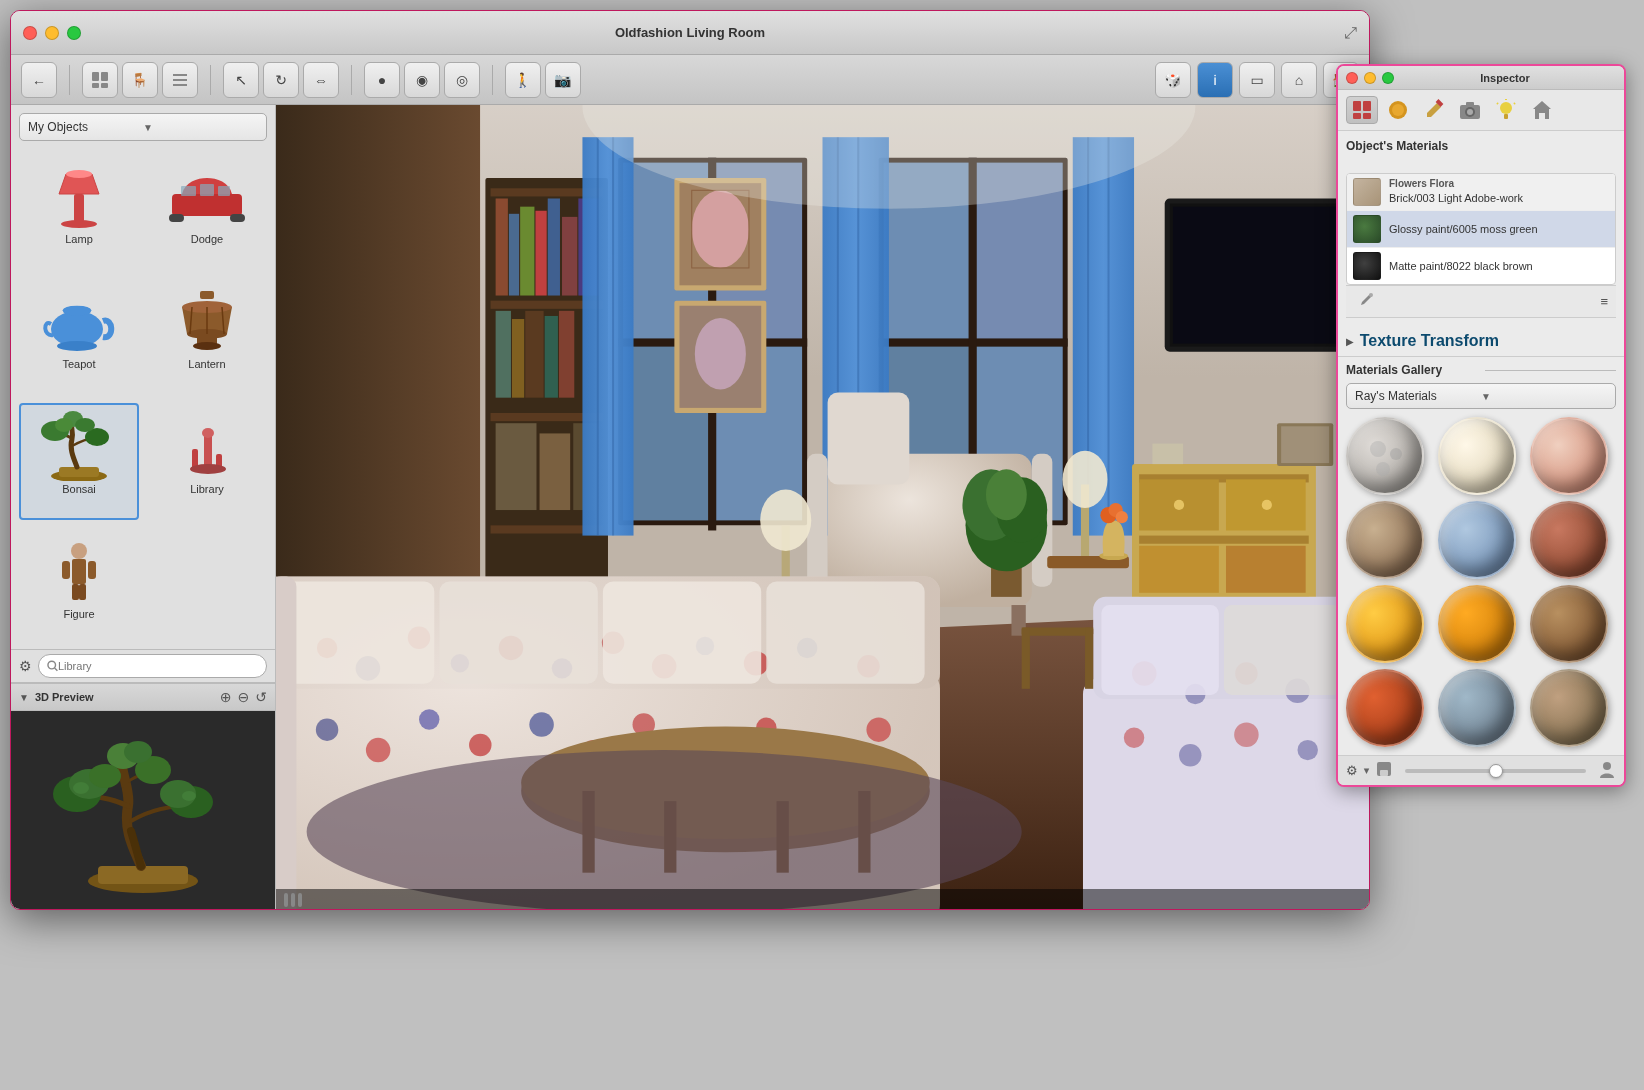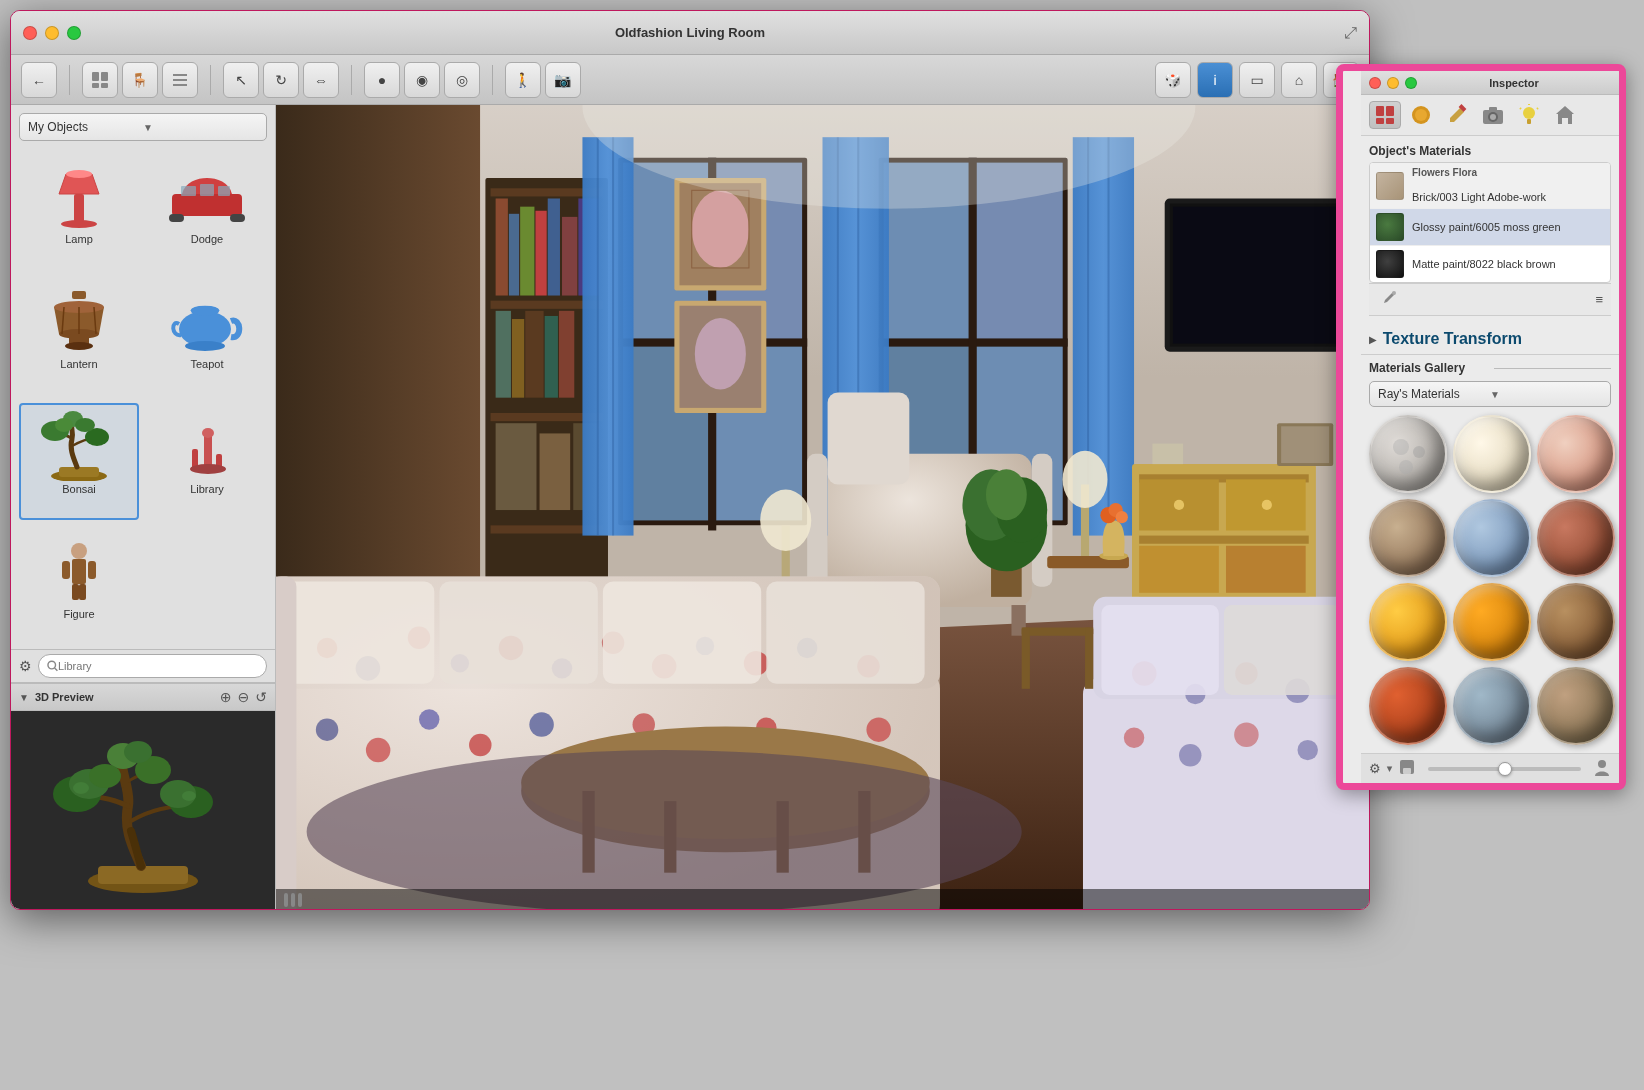--- a/index.html
+++ b/index.html
@@ -280,23 +280,22 @@
 
     
     .inspector-panel {
       position: absolute;
       top: 54px;
       right: 15px;
       width: 290px;
       background: #ebebeb;
       border-radius: 8px;
       box-shadow: 0 4px 20px rgba(0,0,0,0.4);
-      border: 7px solid #ec4899;
+      border: 2px solid #ec4899;
       overflow: hidden;
-      padding-left: 18px;
     }
     .inspector-titlebar {
       height: 24px;
       background: linear-gradient(to bottom, #e0e0e0, #ccc);
       display: flex;
       align-items: center;
       padding: 0 8px;
       border-bottom: 1px solid #bbb;
     }
     .inspector-tb-btns {
@@ -345,21 +344,21 @@
     }
 
     
     .objects-materials {
       padding: 8px;
     }
     .section-title {
       font-size: 12px;
       font-weight: 700;
       color: #333;
-      margin-bottom: 4px;
+      margin-bottom: 20px;
     }
     .materials-list {
       background: white;
       border: 1px solid #ccc;
       border-radius: 4px;
       overflow: hidden;
     }
     .material-item {
       display: flex;
       align-items: center;
@@ -632,48 +631,48 @@
               <rect x="14" y="22" width="15" height="10" fill="#8ab" rx="1" opacity="0.7"></rect>
               <rect x="33" y="20" width="14" height="12" fill="#8ab" rx="1" opacity="0.7"></rect>
               <rect x="51" y="22" width="12" height="10" fill="#8ab" rx="1" opacity="0.7"></rect>
             </svg>
           </div>
           <span class="object-label">Dodge</span>
         </div>
 
         <div class="object-item">
           <div class="object-thumb">
-            <svg width="70" height="65" viewBox="0 0 70 65">
-              <rect x="28" y="2" width="14" height="8" fill="#8B5A2B" rx="2"></rect>
-              <polygon points="10,18 60,18 55,45 15,45" fill="#8B5A2B"></polygon>
-              <ellipse cx="35" cy="18" rx="25" ry="6" fill="#A0633A"></ellipse>
-              <ellipse cx="35" cy="45" rx="20" ry="5" fill="#7A4A20"></ellipse>
-              <rect x="25" y="45" width="20" height="12" fill="#7A4A20" rx="2"></rect>
-              <ellipse cx="35" cy="57" rx="14" ry="4" fill="#5A3010"></ellipse>
-
-              <line x1="20" y1="18" x2="18" y2="45" stroke="#6A3A10" stroke-width="1.5"></line>
-              <line x1="35" y1="18" x2="35" y2="45" stroke="#6A3A10" stroke-width="1.5"></line>
-              <line x1="50" y1="18" x2="52" y2="45" stroke="#6A3A10" stroke-width="1.5"></line>
-            </svg>
-          </div>
-          <span class="object-label">Lantern</span>
-        </div>
-
-        <div class="object-item">
-          <div class="object-thumb">
             <svg width="80" height="65" viewBox="0 0 80 65">
               <ellipse cx="38" cy="40" rx="26" ry="18" fill="#4a90d9"></ellipse>
               <path d="M64,32 C74,28 76,50 64,48" fill="none" stroke="#4a90d9" stroke-width="6"></path>
               <path d="M12,35 C4,30 4,48 14,46" fill="none" stroke="#4a90d9" stroke-width="4"></path>
               <path d="M24,22 C26,16 50,16 52,22" fill="#5aa0e9" stroke="#4a90d9" stroke-width="1.5"></path>
               <ellipse cx="38" cy="22" rx="14" ry="5" fill="#4a90d9"></ellipse>
               <ellipse cx="38" cy="57" rx="20" ry="5" fill="#3a80c9"></ellipse>
             </svg>
           </div>
           <span class="object-label">Teapot</span>
+        </div>
+
+        <div class="object-item">
+          <div class="object-thumb">
+            <svg width="70" height="65" viewBox="0 0 70 65">
+              <rect x="28" y="2" width="14" height="8" fill="#8B5A2B" rx="2"></rect>
+              <polygon points="10,18 60,18 55,45 15,45" fill="#8B5A2B"></polygon>
+              <ellipse cx="35" cy="18" rx="25" ry="6" fill="#A0633A"></ellipse>
+              <ellipse cx="35" cy="45" rx="20" ry="5" fill="#7A4A20"></ellipse>
+              <rect x="25" y="45" width="20" height="12" fill="#7A4A20" rx="2"></rect>
+              <ellipse cx="35" cy="57" rx="14" ry="4" fill="#5A3010"></ellipse>
+
+              <line x1="20" y1="18" x2="18" y2="45" stroke="#6A3A10" stroke-width="1.5"></line>
+              <line x1="35" y1="18" x2="35" y2="45" stroke="#6A3A10" stroke-width="1.5"></line>
+              <line x1="50" y1="18" x2="52" y2="45" stroke="#6A3A10" stroke-width="1.5"></line>
+            </svg>
+          </div>
+          <span class="object-label">Lantern</span>
         </div>
 
         <div class="object-item selected">
           <div class="object-thumb">
             <svg width="80" height="70" viewBox="0 0 80 70">
 
               <ellipse cx="40" cy="65" rx="28" ry="6" fill="#8B6914"></ellipse>
               <rect x="20" y="56" width="40" height="10" fill="#9B7924" rx="3"></rect>
 
               <path d="M38,56 C35,48 30,38 33,28 C35,20 30,14 34,8" stroke="#5a3a10" stroke-width="5" fill="none" stroke-linecap="round"></path>
@@ -1080,21 +1079,21 @@
   </div>
 
   <div class="objects-materials">
     <div class="section-title">Object's Materials</div>
 
     <div class="materials-list">
 
       <div class="material-item" style="background:#f0f0f0;">
         <div class="material-swatch swatch-brick" style="background:linear-gradient(135deg,#c4b4a0,#a89478);"></div>
         <div style="flex:1;">
-          <div style="font-size:10px;font-weight:700;color:#555;margin-bottom:12px;">Flowers Flora</div>
+          <div style="font-size:10px;font-weight:700;color:#555;margin-bottom:2px;">Flowers Flora</div>
           <div class="material-name">Brick/003 Light Adobe-work</div>
         </div>
       </div>
 
       <div class="material-item selected">
         <div class="material-swatch swatch-green" style="background:radial-gradient(circle at 40% 40%,#4a7a40,#2a4a28);"></div>
         <div class="material-name">Glossy paint/6005 moss green</div>
       </div>
 
       <div class="material-item">

